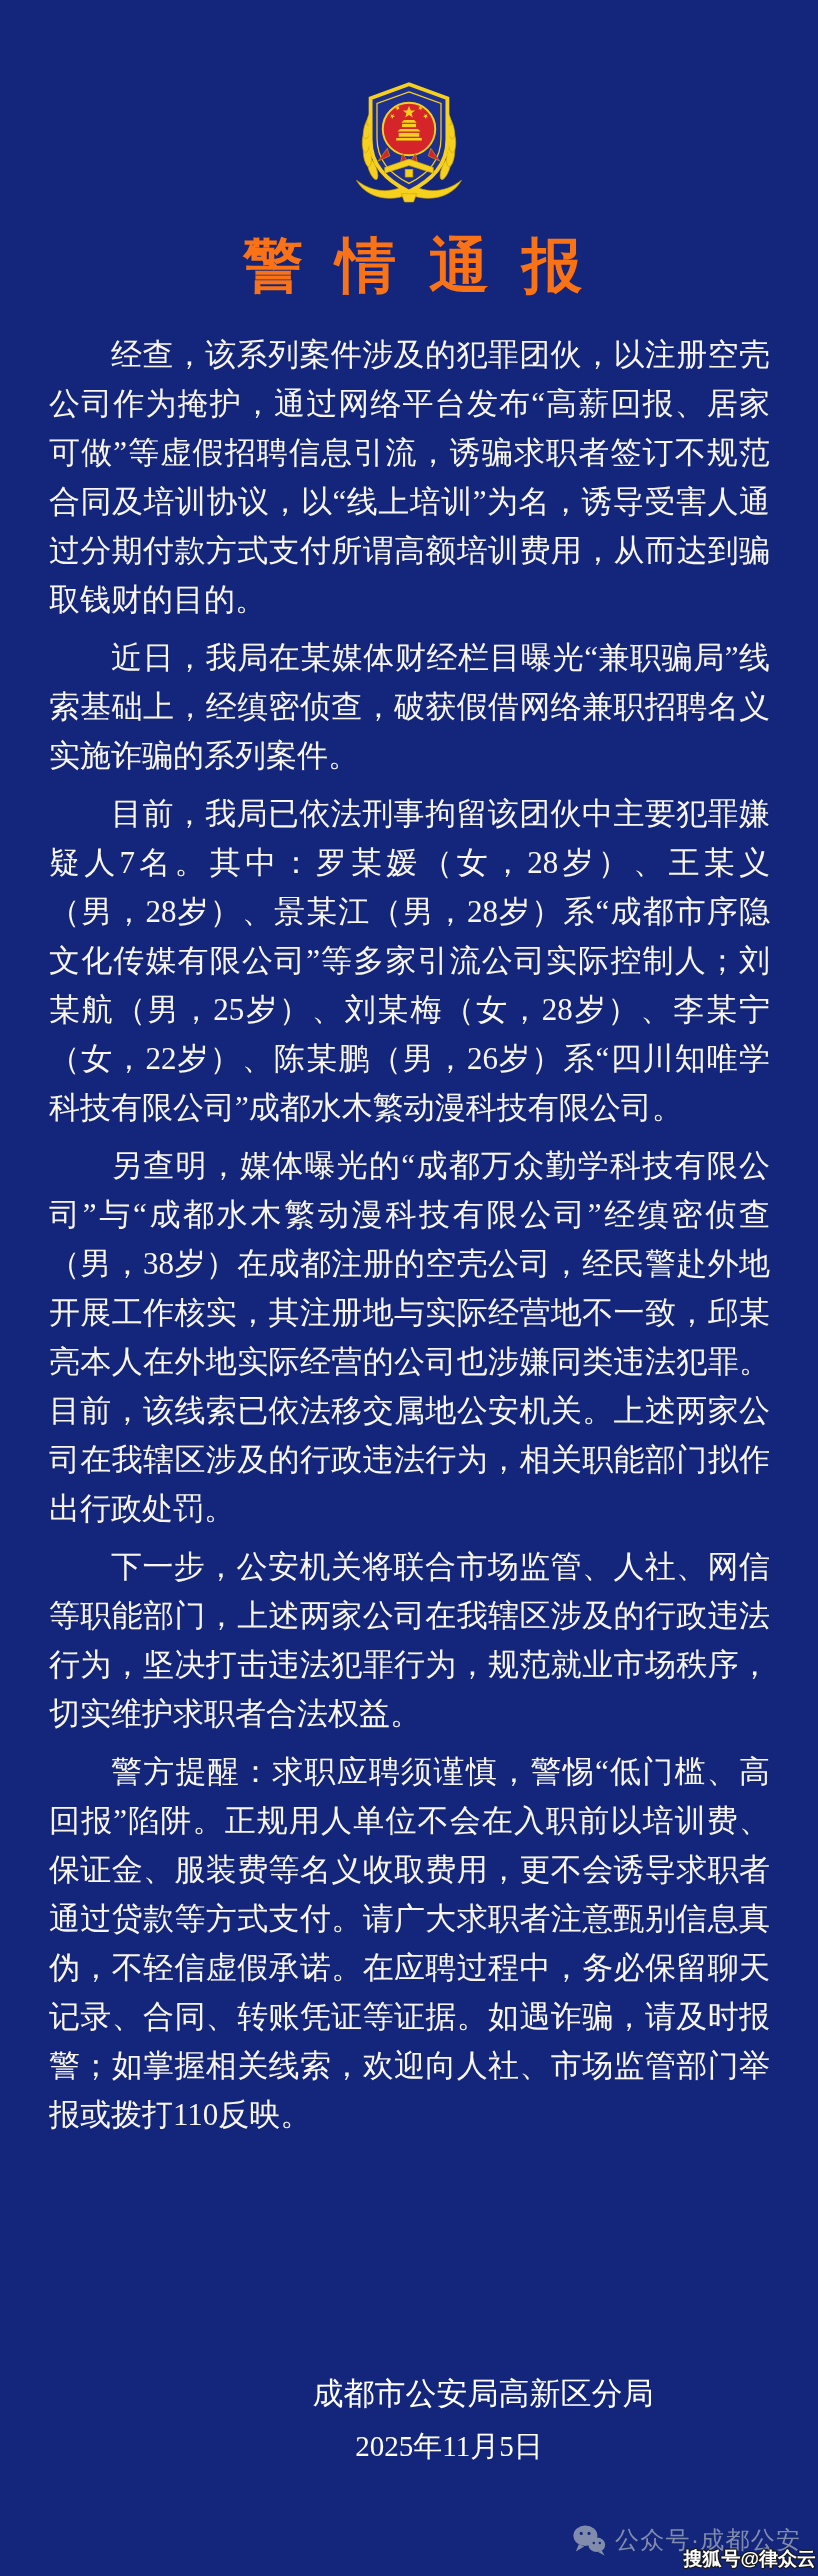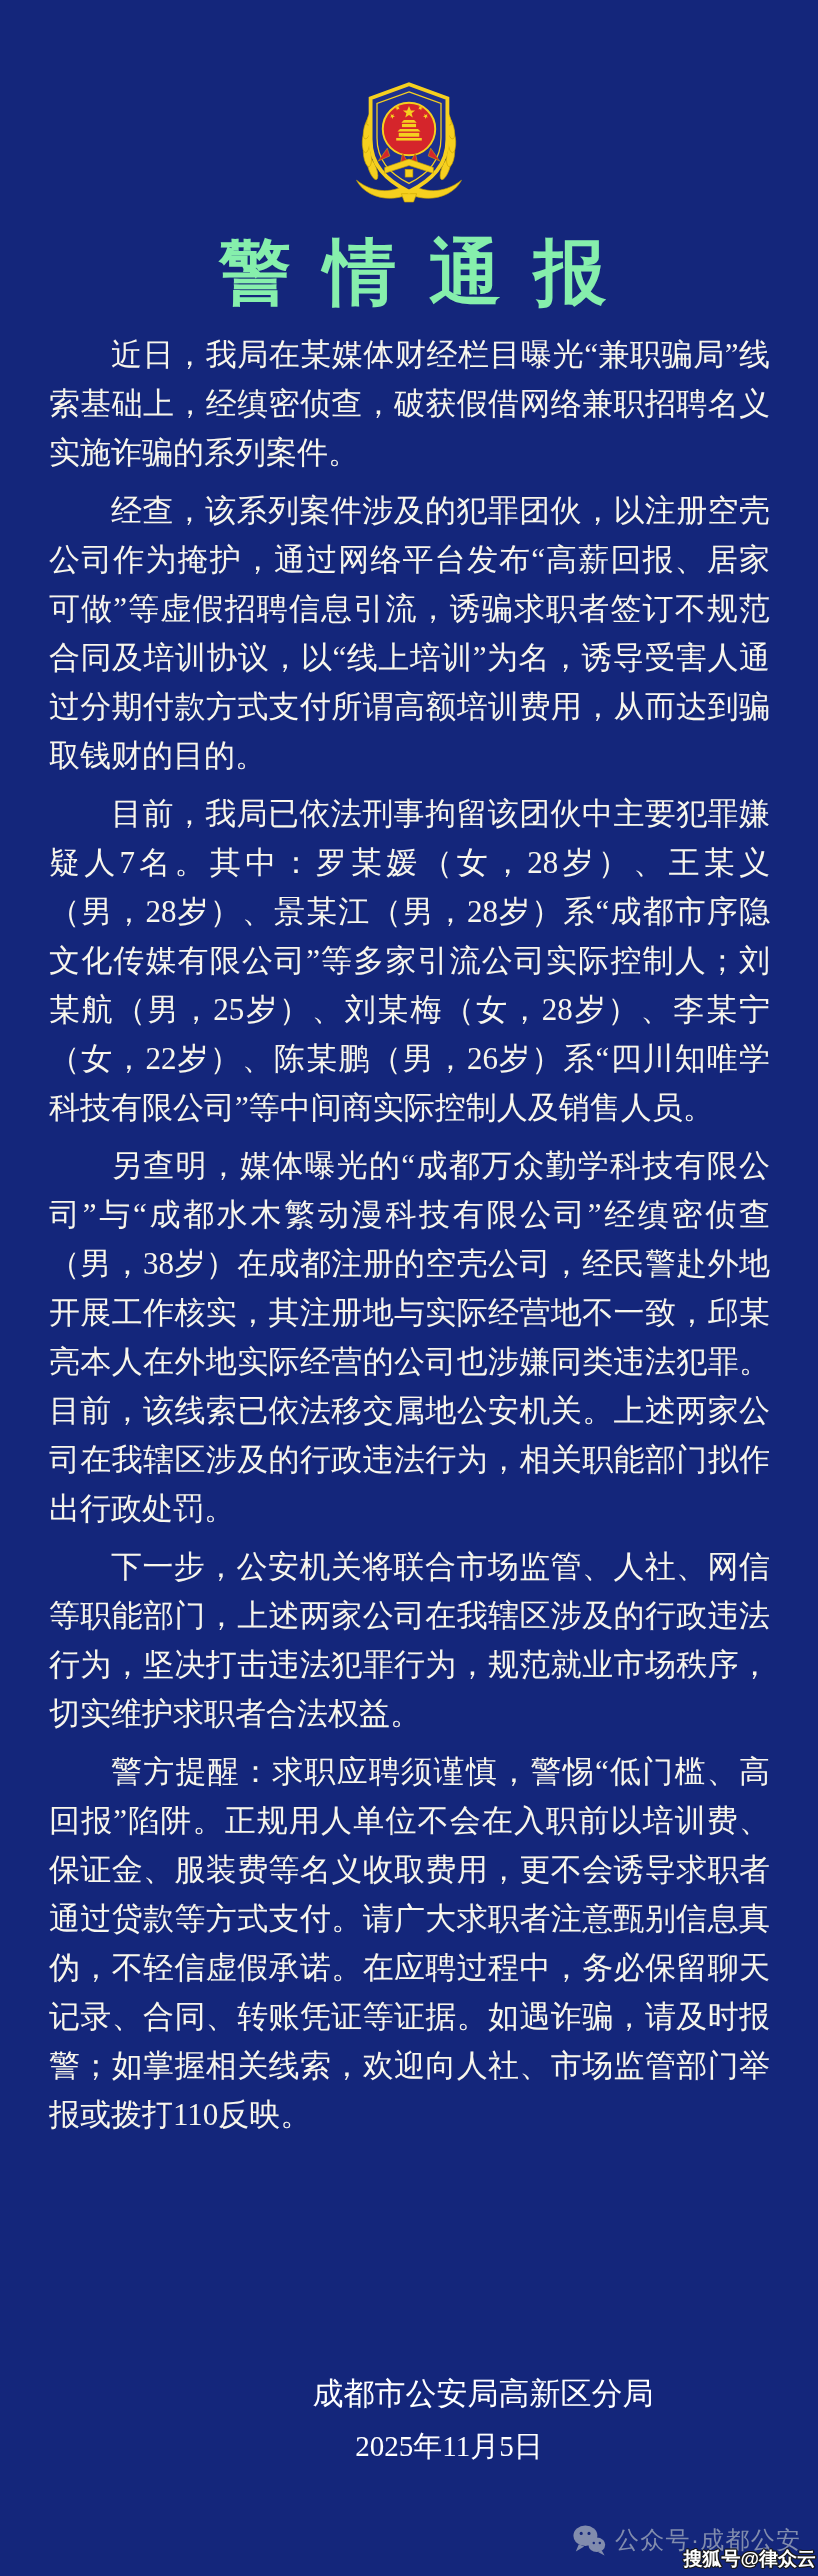--- a/index.html
+++ b/index.html
@@ -9,21 +9,21 @@
   html,body{margin:0;padding:0;background:#0c1a56;}
   .page{
     position:relative; width:818px; height:2576px; margin:0 auto;
     background:var(--bg); overflow:hidden;
     font-family:"Liberation Serif", "DejaVu Serif", serif;
   }
   .emblem{position:absolute; top:70px; left:50%; transform:translateX(-50%); width:128px; height:136px;}
   .emblem svg{display:block; width:100%; height:100%;}
   .title{
     position:absolute; top:230px; left:0; width:100%; margin:0;
-    text-align:center; color:#86efac; font-size:72px; font-weight:900;
+    text-align:center; color:#f97316; font-size:60px; font-weight:900;
     letter-spacing:33px; padding-left:40px; box-sizing:border-box; line-height:1.2;
   }
   .body{
     position:absolute; top:330px; left:49px; width:721px;
     color:var(--text); font-size:31px; line-height:49px;
     text-align:justify; text-justify:inter-ideograph;
   }
   .body p{margin:0 0 9px 0; text-indent:2em;}
   .signature{
     position:absolute; top:2375px; left:0; width:100%;
@@ -113,23 +113,23 @@
       <path d="M110,130 L114,148 L104,140 Z" style="fill:var(--red);stroke:var(--gold-dark);stroke-width:1"></path>
 
       <path d="M62,152 L100,139 L138,152 L138,161 L100,149 L62,161 Z" style="fill:var(--gold);stroke:var(--gold-dark);stroke-width:1"></path>
       <rect x="94" y="155" width="12" height="12" style="fill:var(--gold);stroke:var(--gold-dark);stroke-width:1"></rect>
     </svg>
   </div>
 
   <h1 class="title">警情通报</h1>
 
   <div class="body">
+    <p>经查，该系列案件涉及的犯罪团伙，以注册空壳公司作为掩护，通过网络平台发布“高薪回报、居家可做”等虚假招聘信息引流，诱骗求职者签订不规范合同及培训协议，以“线上培训”为名，诱导受害人通过分期付款方式支付所谓高额培训费用，从而达到骗取钱财的目的。</p>
     <p>近日，我局在某媒体财经栏目曝光“兼职骗局”线索基础上，经缜密侦查，破获假借网络兼职招聘名义实施诈骗的系列案件。</p>
-    <p>经查，该系列案件涉及的犯罪团伙，以注册空壳公司作为掩护，通过网络平台发布“高薪回报、居家可做”等虚假招聘信息引流，诱骗求职者签订不规范合同及培训协议，以“线上培训”为名，诱导受害人通过分期付款方式支付所谓高额培训费用，从而达到骗取钱财的目的。</p>
-    <p>目前，我局已依法刑事拘留该团伙中主要犯罪嫌疑人7名。其中：罗某媛（女，28岁）、王某义（男，28岁）、景某江（男，28岁）系“成都市序隐文化传媒有限公司”等多家引流公司实际控制人；刘某航（男，25岁）、刘某梅（女，28岁）、李某宁（女，22岁）、陈某鹏（男，26岁）系“四川知唯学科技有限公司”等中间商实际控制人及销售人员。</p>
+    <p>目前，我局已依法刑事拘留该团伙中主要犯罪嫌疑人7名。其中：罗某媛（女，28岁）、王某义（男，28岁）、景某江（男，28岁）系“成都市序隐文化传媒有限公司”等多家引流公司实际控制人；刘某航（男，25岁）、刘某梅（女，28岁）、李某宁（女，22岁）、陈某鹏（男，26岁）系“四川知唯学科技有限公司”成都水木繁动漫科技有限公司。</p>
     <p>另查明，媒体曝光的“成都万众勤学科技有限公司”与“成都水木繁动漫科技有限公司”经缜密侦查（男，38岁）在成都注册的空壳公司，经民警赴外地开展工作核实，其注册地与实际经营地不一致，邱某亮本人在外地实际经营的公司也涉嫌同类违法犯罪。目前，该线索已依法移交属地公安机关。上述两家公司在我辖区涉及的行政违法行为，相关职能部门拟作出行政处罚。</p>
     <p>下一步，公安机关将联合市场监管、人社、网信等职能部门，上述两家公司在我辖区涉及的行政违法行为，坚决打击违法犯罪行为，规范就业市场秩序，切实维护求职者合法权益。</p>
     <p>警方提醒：求职应聘须谨慎，警惕“低门槛、高回报”陷阱。正规用人单位不会在入职前以培训费、保证金、服装费等名义收取费用，更不会诱导求职者通过贷款等方式支付。请广大求职者注意甄别信息真伪，不轻信虚假承诺。在应聘过程中，务必保留聊天记录、合同、转账凭证等证据。如遇诈骗，请及时报警；如掌握相关线索，欢迎向人社、市场监管部门举报或拨打110反映。</p>
   </div>
 
   <div class="signature">成都市公安局高新区分局</div>
   <div class="date">2025年11月5日</div>
 
   <div class="wechat-mark">
     <svg viewBox="0 0 60 60" aria-hidden="true">

